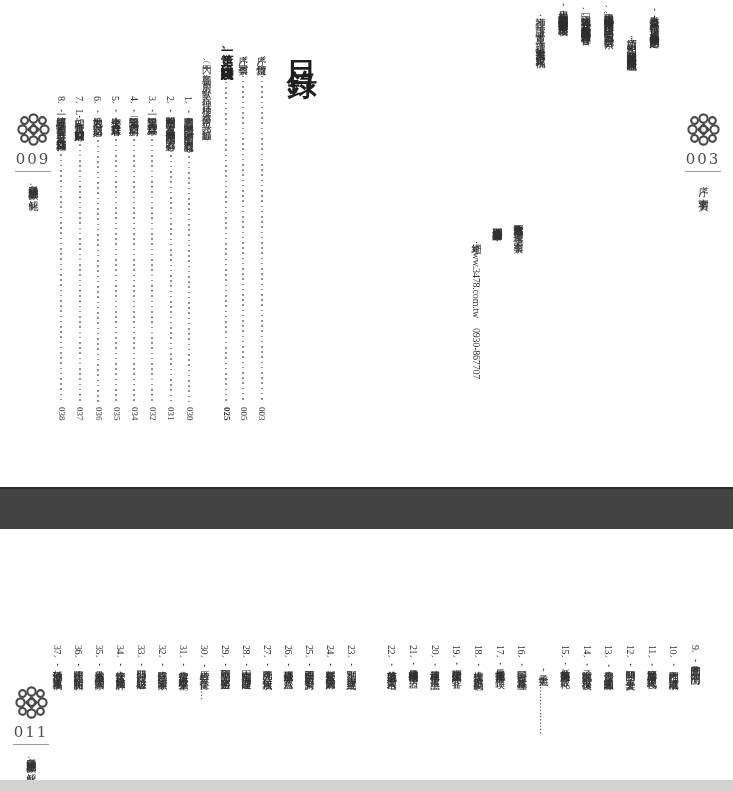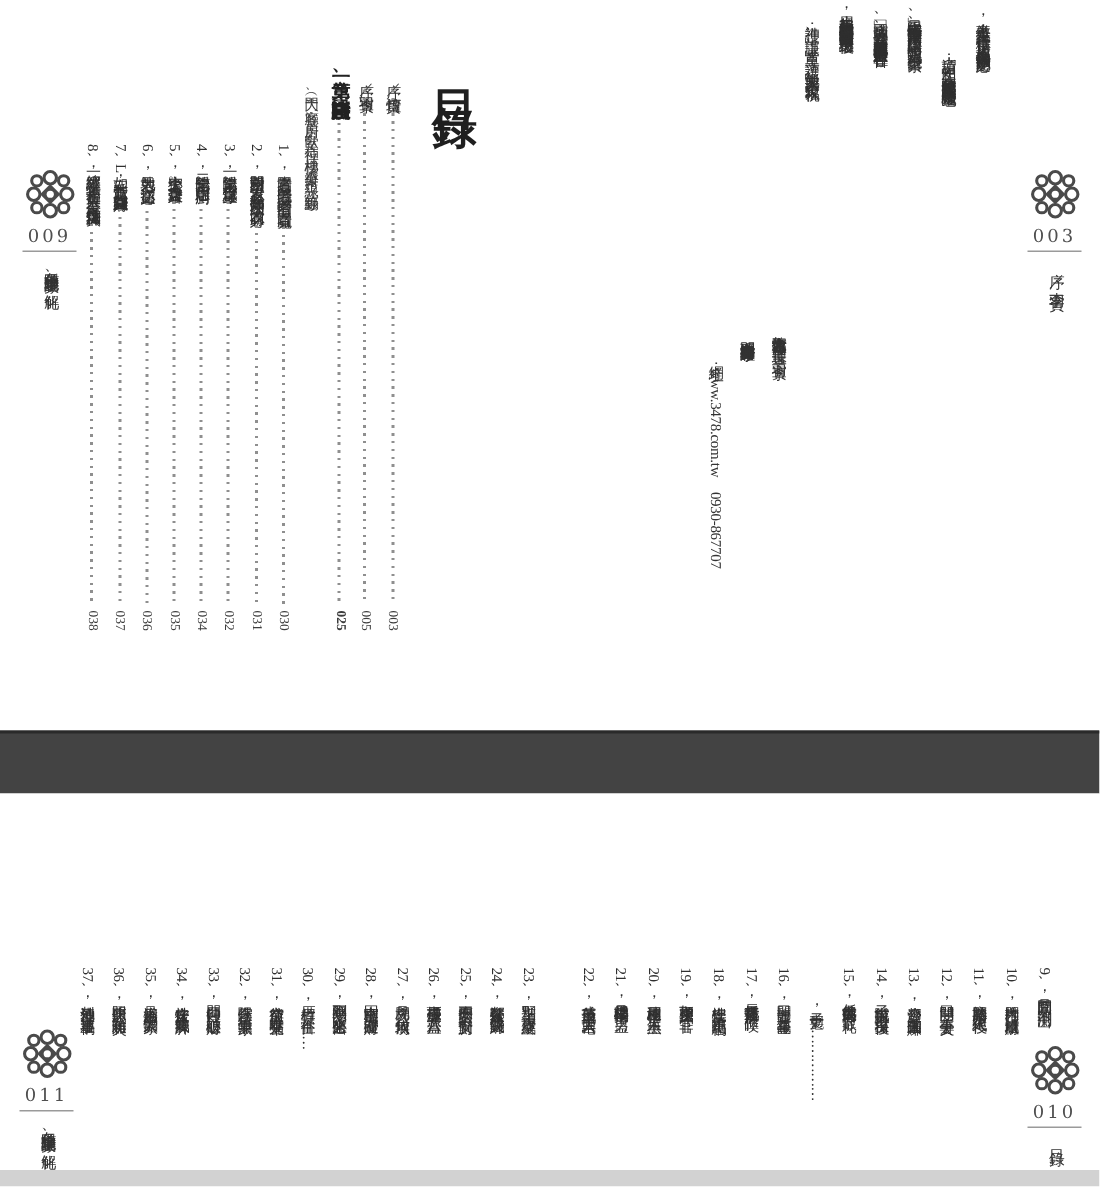--- a/index.html
+++ b/index.html
@@ -33,21 +33,21 @@
   .tcol.note{font-size:9.5px;color:#383838}
 
   
   .bcol{position:absolute;writing-mode:vertical-rl;text-orientation:mixed;top:116px;height:135px;
         font-size:10px;line-height:1.1;letter-spacing:-0.4px;color:#2f2f2f;white-space:nowrap;overflow:hidden}
   .bcol.wrapcol{padding-top:23px;height:112px}
 
   
   .margin-block{position:absolute;width:46px;display:flex;flex-direction:column;align-items:center}
   .m-orn{width:33px;height:33px}
-  .m-num{font-size:12px;letter-spacing:2px;color:#4f4f4f;margin-top:4px;font-family:"DejaVu Serif",serif}
+  .m-num{font-size:15px;letter-spacing:2px;color:#4f4f4f;margin-top:4px;font-family:"DejaVu Serif",serif}
   .m-rule{width:36px;height:0;border-top:1px solid #9a9a9a;margin:3px 0 6px 0}
   .m-label{writing-mode:vertical-rl;text-orientation:mixed;font-size:10.5px;letter-spacing:1px;color:#333;white-space:nowrap}
   .m-label.small{font-size:10px;letter-spacing:0.5px}
 
   #toc-title{position:absolute;left:281px;top:36px;writing-mode:vertical-rl;
              font-size:30px;font-weight:bold;letter-spacing:10px;color:#1f1f1f}
 </style>
 </head>
 <body>
 
@@ -189,39 +189,20 @@
             <circle cx="37" cy="37" r="5"></circle>
         </g>
         <rect x="17" y="17" width="14" height="14" fill="#4a4a4a" transform="rotate(45 24 24)"></rect>
         <circle cx="24" cy="24" r="3.5" fill="#ffffff"></circle>
       </svg>
       <div class="m-num">011</div>
       <div class="m-rule"></div>
       <div class="m-label small">各種陽宅診斷現象、化解</div>
     </div>
 
-    <div class="margin-block" style="left:680px;top:168px">
-      <svg class="m-orn" viewBox="0 0 48 48">
-        <g fill="none" stroke="#4a4a4a" stroke-width="3">
-          <circle cx="24" cy="8" r="6"></circle>
-            <circle cx="24" cy="40" r="6"></circle>
-          <circle cx="8" cy="24" r="6"></circle>
-            <circle cx="40" cy="24" r="6"></circle>
-          <circle cx="11" cy="11" r="5"></circle>
-            <circle cx="37" cy="11" r="5"></circle>
-          <circle cx="11" cy="37" r="5"></circle>
-            <circle cx="37" cy="37" r="5"></circle>
-        </g>
-        <rect x="17" y="17" width="14" height="14" fill="#4a4a4a" transform="rotate(45 24 24)"></rect>
-        <circle cx="24" cy="24" r="3.5" fill="#ffffff"></circle>
-      </svg>
-      <div class="m-num">010</div>
-      <div class="m-rule"></div>
-      <div class="m-label">目錄</div>
-    </div>
 
     <div id="b-cols-right">
         <div class="bcol" style="left: 690px;">9、開門見廁，出門不測，</div>
         <div class="bcol" style="left: 668.3px;">10、門柱內推，積財成堆；</div>
         <div class="bcol" style="left: 646.6px;">11、門高勝於廳，後代絕人丁</div>
         <div class="bcol" style="left: 624.9px;">12、門開雙口，夫妻分手；</div>
         <div class="bcol" style="left: 603.2px;">13、潛發趨，仙賺的末直，</div>
         <div class="bcol" style="left: 581.5px;">14、前探出賊子，後探出母</div>
         <div class="bcol" style="left: 559.8px;">15、屋若中高前後低，耗散</div>
         <div class="bcol wrapcol" style="left: 538.1px;">剋子妻，………………</div>

